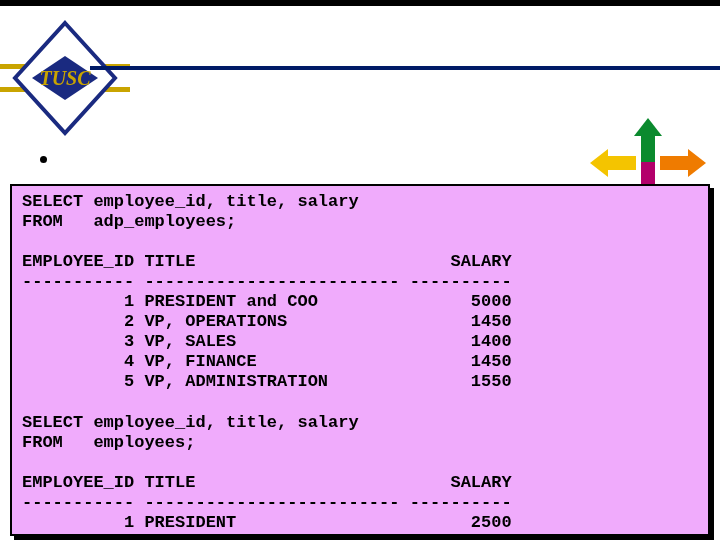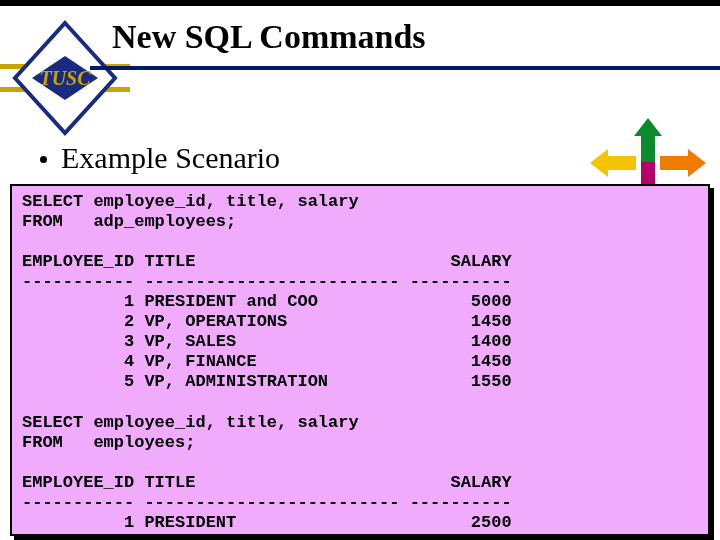--- a/index.html
+++ b/index.html
@@ -95,25 +95,24 @@
       <rect x="0" y="46" width="130" height="5" fill="#c9a400"></rect>
       <rect x="0" y="69" width="130" height="5" fill="#c9a400"></rect>
 
       <polygon points="65,5 115,60 65,115 15,60" fill="#fff" stroke="#1a2a80" stroke-width="4"></polygon>
 
       <polygon points="65,38 98,60 65,82 32,60" fill="#1a2a80"></polygon>
       <text x="65" y="67" text-anchor="middle" fill="#c9a400" font-family="Times New Roman,serif" font-weight="bold" font-size="20">TUSC</text>
     </svg>
   </div>
 
-  <div class="title">New SQL Commands</div>
   <div class="hr-line"></div>
 
   <div class="bullet-row">
-    <span class="bullet-dot"></span><span>Example Scenario</span>
+    <span class="bullet-dot"></span>
   </div>
 
   <div class="arrows">
     <svg width="120" height="90" viewBox="0 0 120 90">
 
       <g fill="#f4c400">
         <rect x="20" y="40" width="28" height="14"></rect>
         <polygon points="20,33 20,61 2,47"></polygon>
       </g>
 

